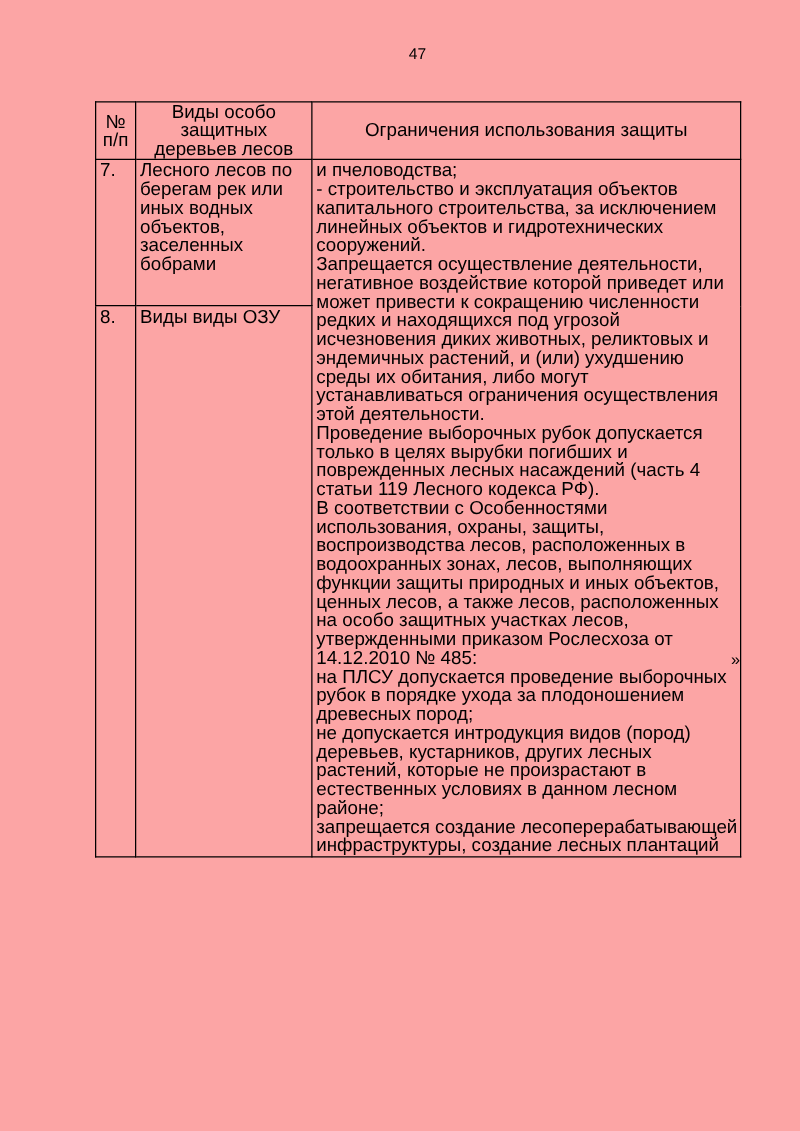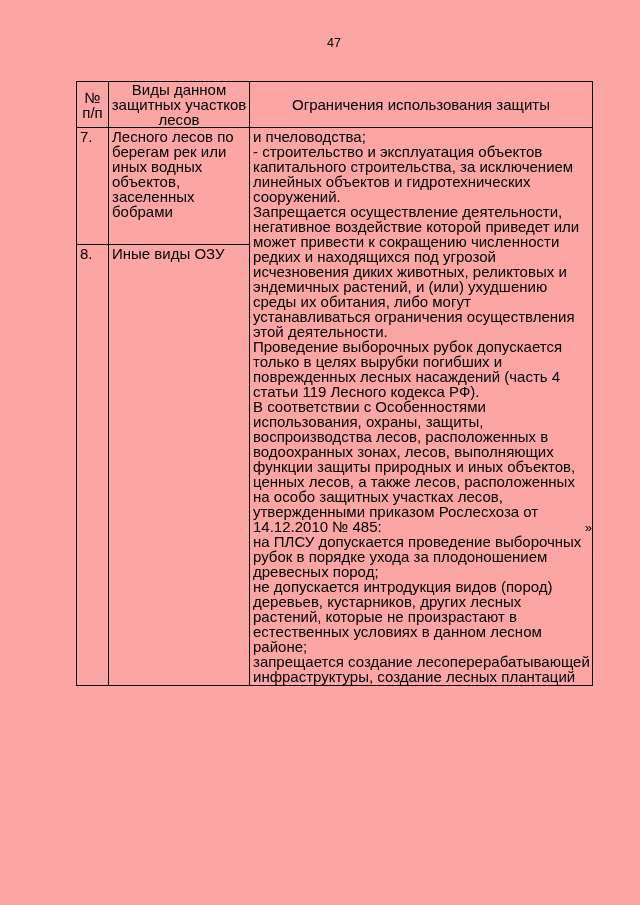--- a/index.html
+++ b/index.html
@@ -82,39 +82,39 @@
 
   <table class="doc-table">
     <colgroup>
       <col class="c1">
       <col class="c2">
       <col class="c3">
     </colgroup>
     <thead>
       <tr>
         <th>№ п/п</th>
-        <th>Виды данном защитных участков лесов</th>
+        <th>Виды особо защитных деревьев лесов</th>
         <th>Ограничения использования защиты</th>
       </tr>
     </thead>
     <tbody>
       <tr class="row-7">
         <td class="num-cell">7.</td>
         <td>Лесного лесов по берегам рек или иных водных объектов, заселенных бобрами</td>
         <td class="restrictions-cell" rowspan="2">и пчеловодства;
 - строительство и эксплуатация объектов капитального строительства, за исключением линейных объектов и гидротехнических сооружений.
 Запрещается осуществление деятельности, негативное воздействие которой приведет или может привести к сокращению численности редких и находящихся под угрозой исчезновения диких животных, реликтовых и эндемичных растений, и (или) ухудшению среды их обитания, либо могут устанавливаться ограничения осуществления этой деятельности.
 Проведение выборочных рубок допускается только в целях вырубки погибших и поврежденных лесных насаждений (часть 4 статьи 119 Лесного кодекса РФ).
 В соответствии с Особенностями использования, охраны, защиты, воспроизводства лесов, расположенных в водоохранных зонах, лесов, выполняющих функции защиты природных и иных объектов, ценных лесов, а также лесов, расположенных на особо защитных участках лесов, утвержденными приказом Рослесхоза от 14.12.2010 № 485:
 на ПЛСУ допускается проведение выборочных рубок в порядке ухода за плодоношением древесных пород;
 не допускается интродукция видов (пород) деревьев, кустарников, других лесных растений, которые не произрастают в естественных условиях в данном лесном районе;
 запрещается создание лесоперерабатывающей инфраструктуры, создание лесных плантаций</td>
       </tr>
       <tr class="row-8">
         <td class="num-cell">8.</td>
-        <td>Иные виды ОЗУ</td>
+        <td>Виды виды ОЗУ</td>
       </tr>
     </tbody>
   </table>
 
   <div class="closing-quote">»</div>
 
 </div>
 
 </body></html>

